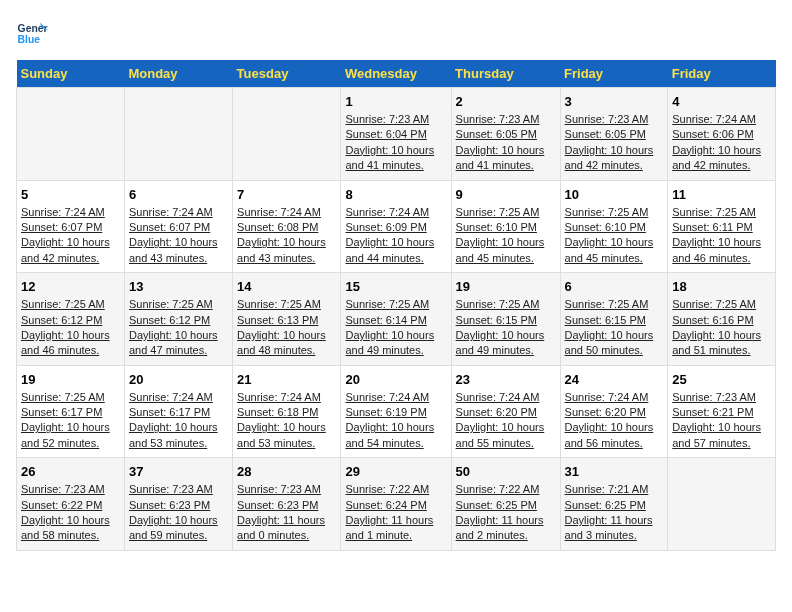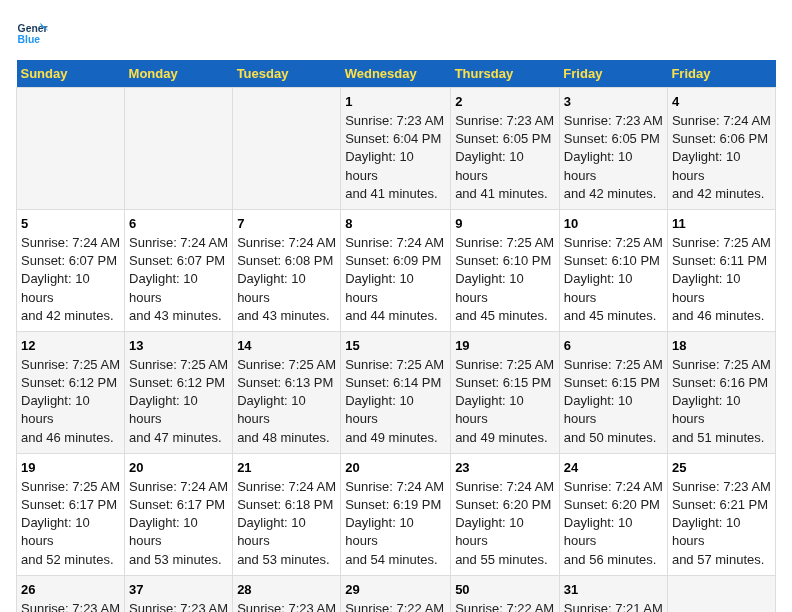--- a/index.html
+++ b/index.html
@@ -61,23 +61,24 @@
     }
     tbody tr:nth-child(even) {
       background-color: #fff;
     }
     .day-num {
       font-weight: bold;
       font-size: 13px;
       margin-bottom: 3px;
     }
     .day-info {
-      font-size: 13px;
+      font-size: 11px;
       color: #222;
       line-height: 1.4;
+      text-decoration: underline;
     }
   </style>
 </head>
 <body>
 
 <div class="header">
   <div class="logo">
     <svg class="logo-icon" viewBox="0 0 40 40">
       <text x="2" y="20" font-size="13" font-weight="bold" fill="#1a3a5c">General</text>
       <text x="2" y="34" font-size="13" font-weight="bold" fill="#2196F3">Blue</text>

